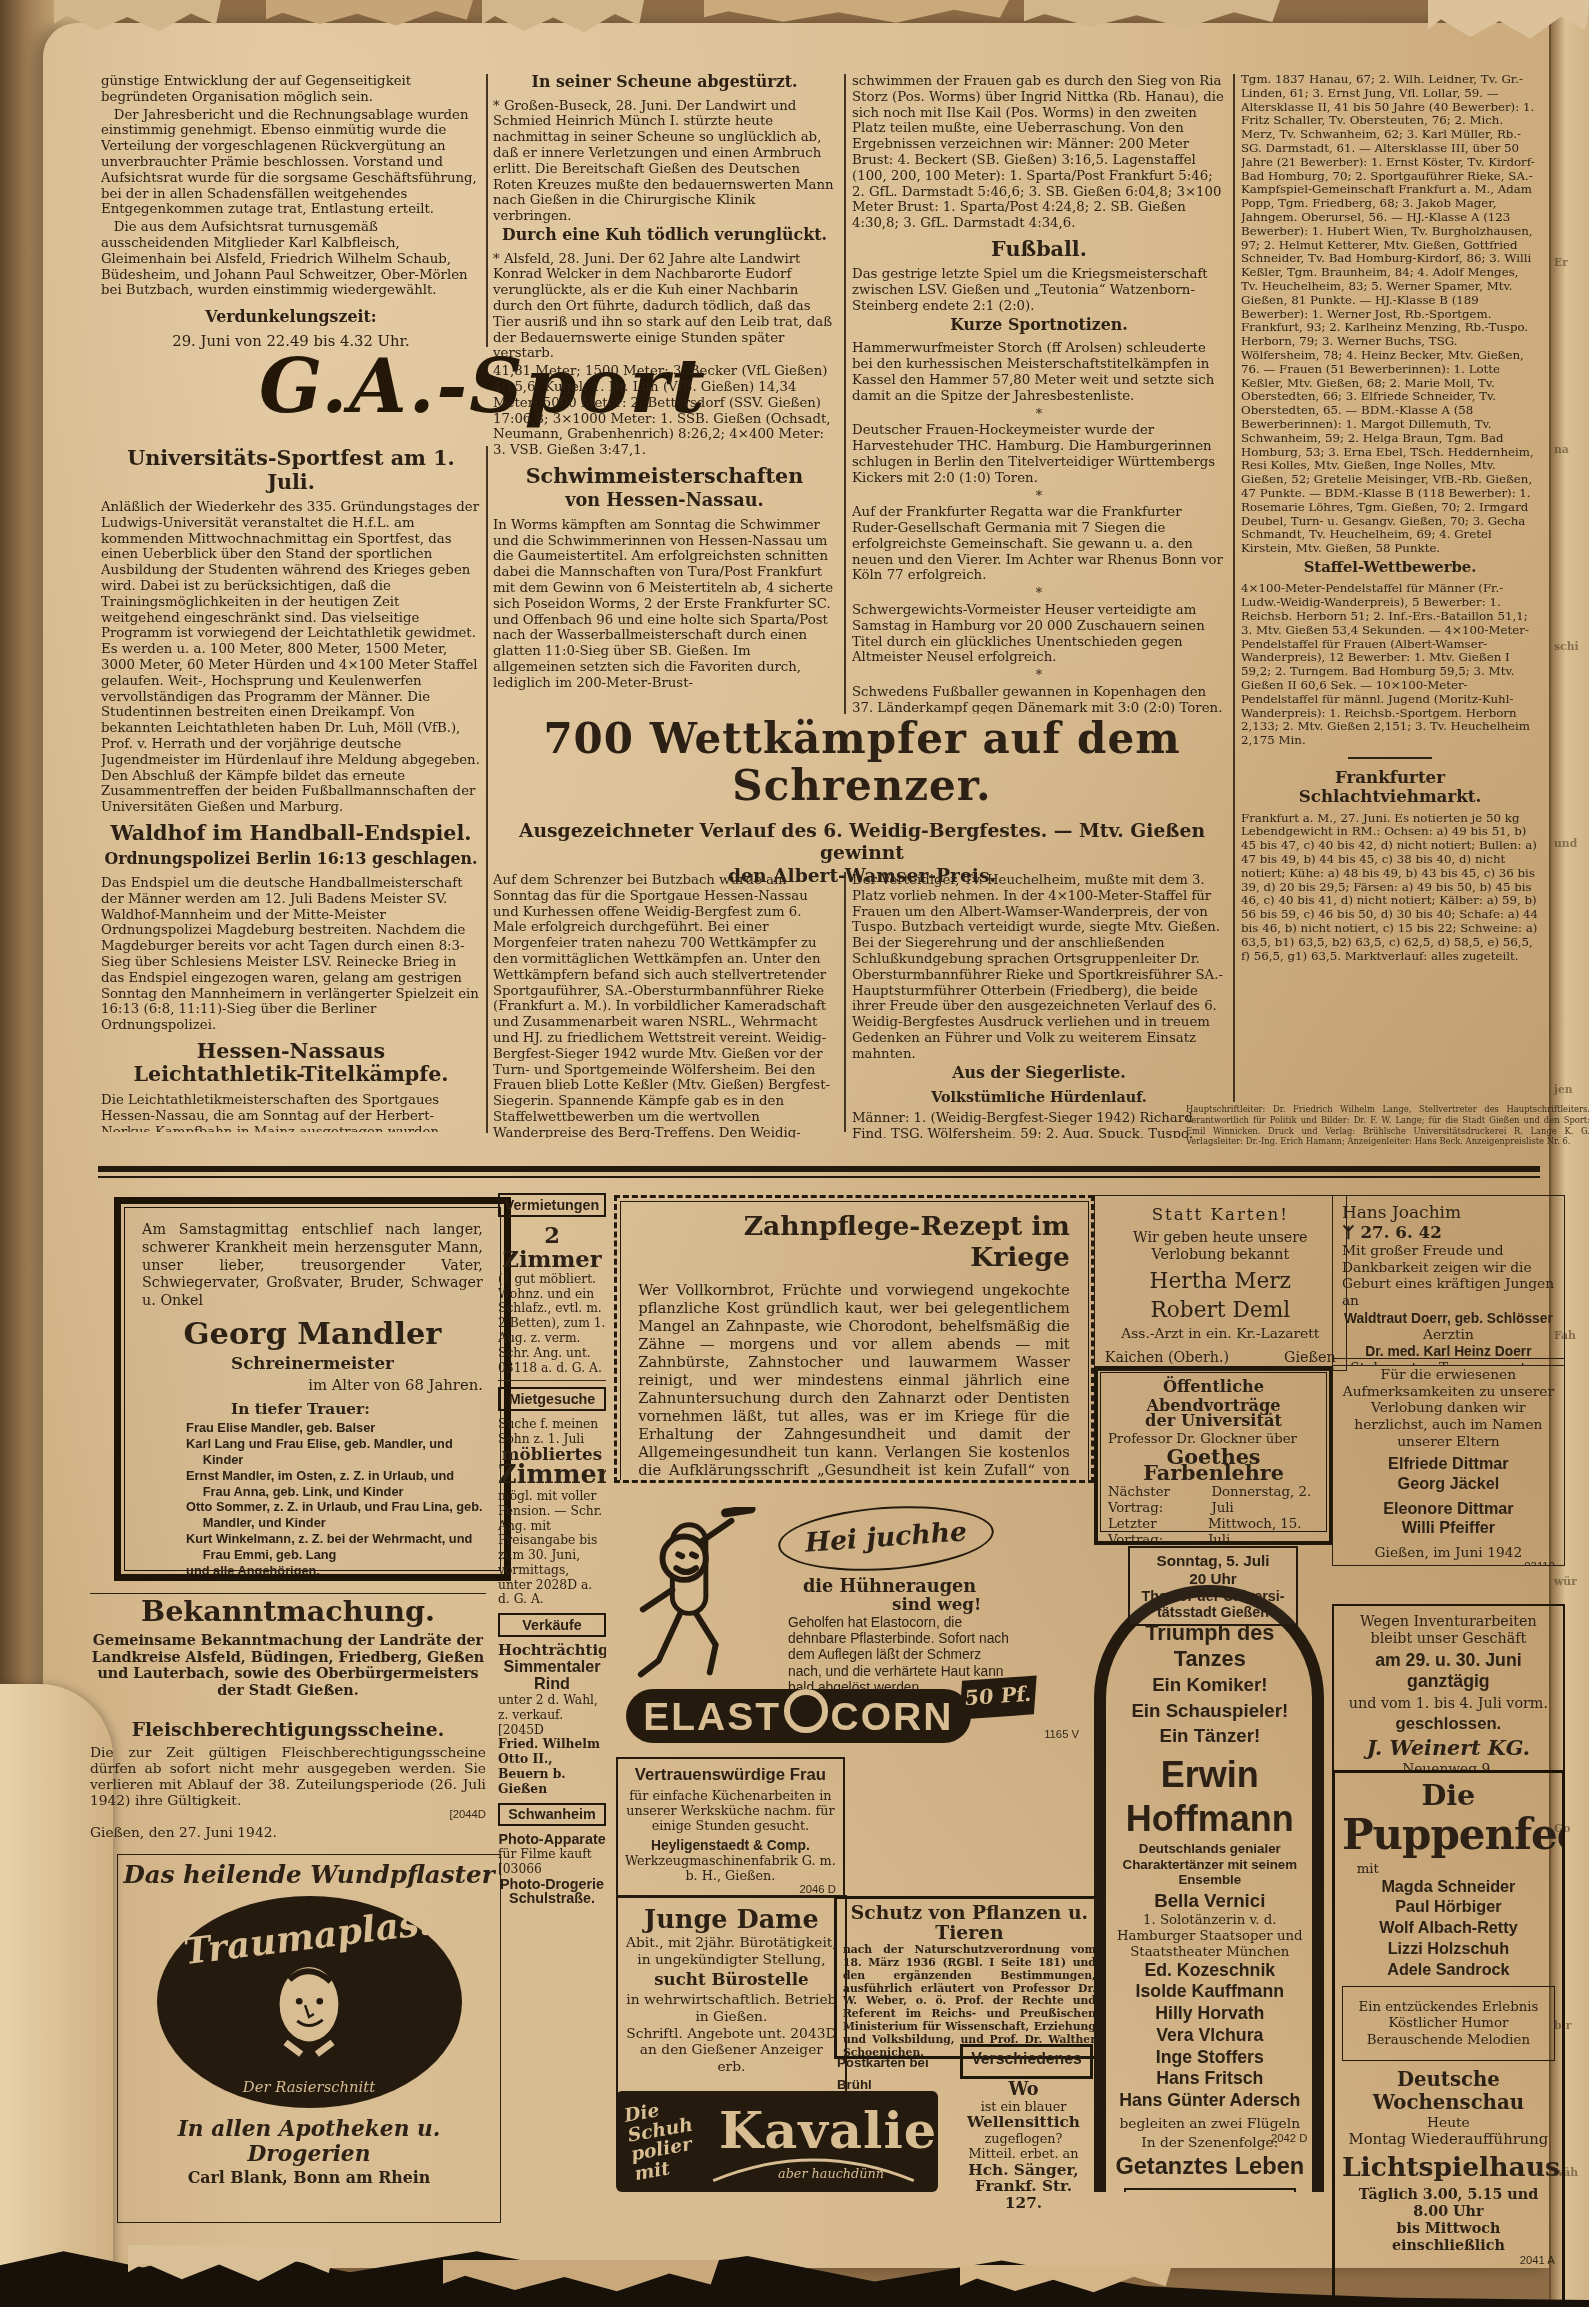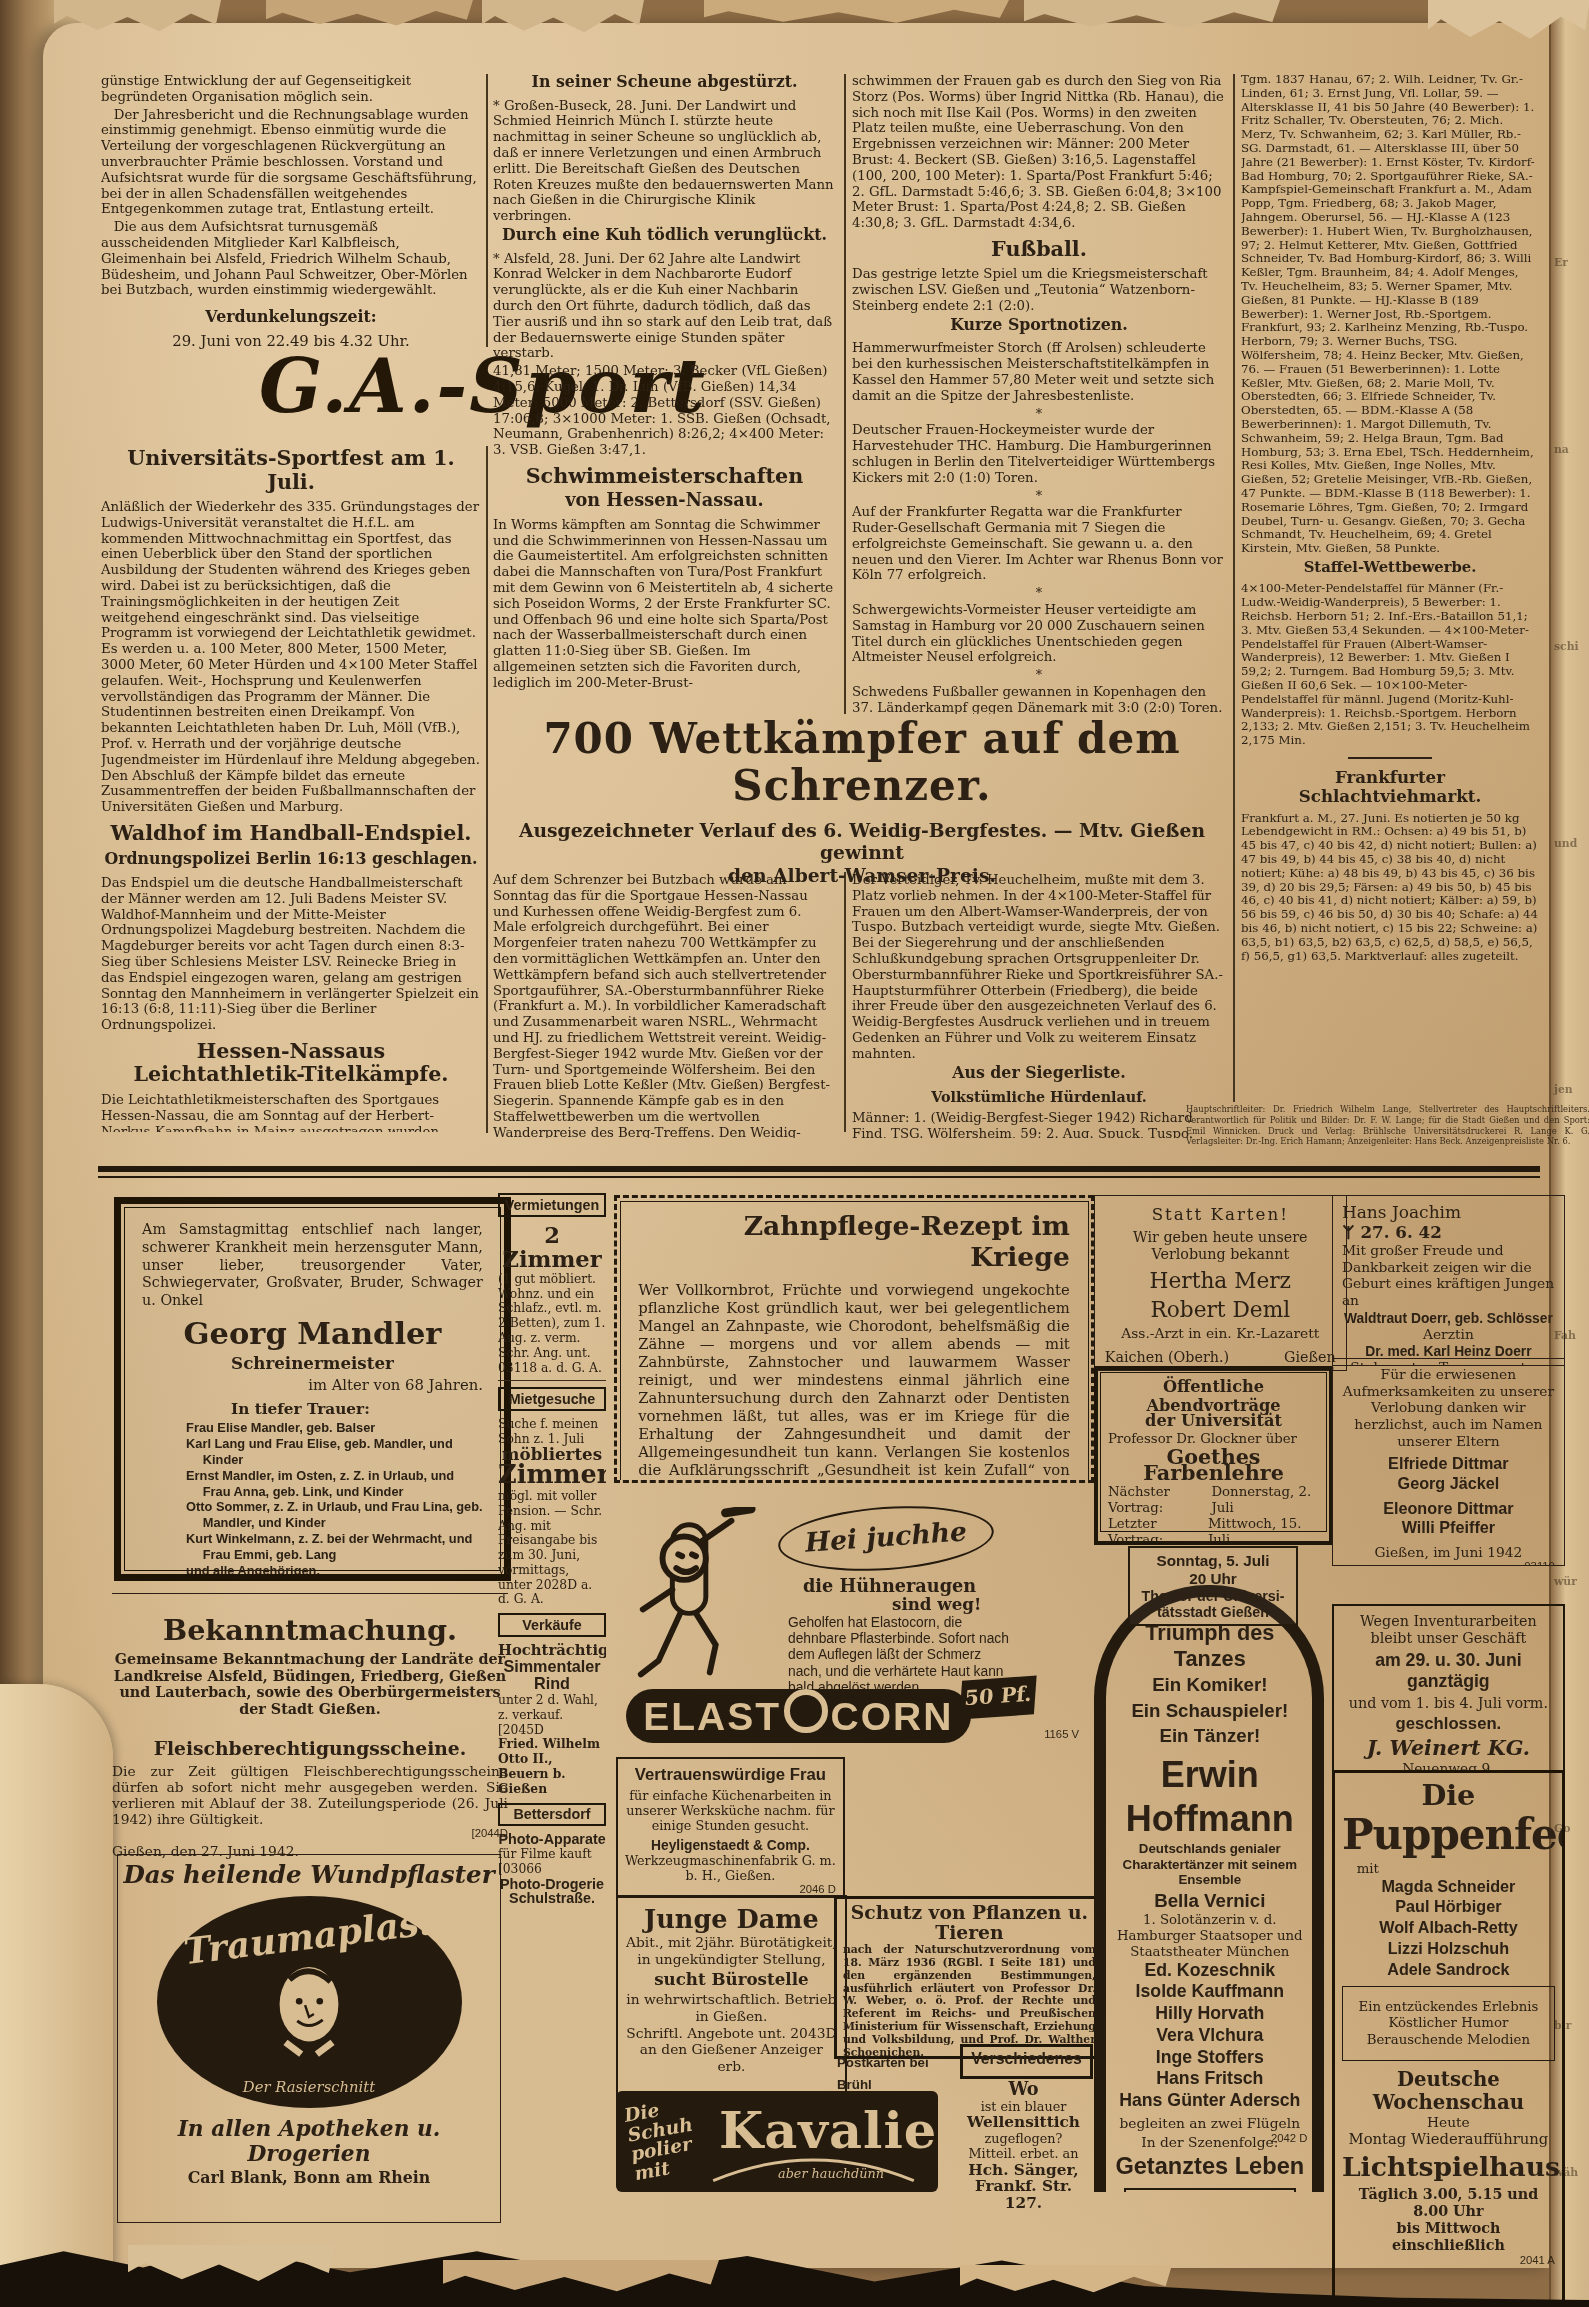--- a/index.html
+++ b/index.html
@@ -68,21 +68,21 @@
   #obituary{left:114px;top:1197px;width:383px;height:370px;border:7.9px solid #1d1406;background:rgba(0,0,0,0.02);}
   #obituary .inner{border:1px solid #1d1406;margin:3.4px;height:336px;padding:12.8px 16.7px;}
   #obituary .intro{font-size:14.3px;line-height:17.7px;}
   #obituary .name{font-size:30.5px;margin-top:4.9px;}
   #obituary .role{font-size:16.7px;font-weight:bold;margin-top:2px;}
   #obituary .age{font-size:14.8px;margin-top:3.9px;text-align:right;}
   #obituary .trauer{font-size:15.3px;font-weight:bold;margin:6.9px 0 2px 89px;}
   #obituary .mourn{font-family:"Liberation Sans",sans-serif;font-size:12.8px;line-height:15.8px;font-weight:bold;
       margin-left:44px;text-indent:-16.7px;padding-left:16.7px;}
 
-  #bekannt{left:112px;top:1593px;width:396px;height:249px;border-top:1.5px solid #2a1f12;padding-top:19px;}
+  #bekannt{left:90px;top:1593px;width:396px;height:249px;border-top:1.5px solid #2a1f12;padding-top:0;}
   #bekannt .t{font-size:28.6px;font-weight:bold;text-align:center;}
   #bekannt .s{font-size:14.3px;font-weight:bold;text-align:center;line-height:16.7px;margin-top:3.9px;}
   #bekannt .f{font-size:18.7px;font-weight:bold;text-align:center;margin-top:19px;}
   #bekannt .bd{font-size:13.8px;line-height:16.2px;margin-top:3.9px;}
   #bekannt .sg{font-size:13.8px;text-align:center;line-height:16.2px;}
 
   #trauma{left:117px;top:1854px;width:382px;height:357px;border:1.5px solid #2a1f12;padding:4.9px 0;}
   #trauma .head{font-size:24.6px;font-weight:bold;font-style:italic;text-align:center;}
   #trauma .oval{position:relative;width:305px;height:212px;margin:6.9px auto 0;background:#241a0e;border-radius:50%;}
   #trauma .brand{position:absolute;left:0;top:19.7px;width:100%;text-align:center;color:#d8bd92;
@@ -393,21 +393,21 @@
     <div class="hdr">Mietgesuche</div>
     <p>Suche f. meinen Sohn z. 1. Juli</p>
     <div class="c b" style="font-size:16.7px">möbliertes</div>
     <div class="big2">Zimmer</div>
     <p>mögl. mit voller Pension. — Schr. Ang. mit Preisangabe bis zum 30. Juni, vormittags, unter 2028D a. d. G. A.</p>
     <div class="hdr">Verkäufe</div>
     <div class="c b" style="font-size:14.8px">Hochträchtiges</div>
     <div class="rind">Simmentaler Rind</div>
     <p>unter 2 d. Wahl, z. verkauf. [2045D</p>
     <p class="b">Fried. Wilhelm Otto II., Beuern b. Gießen</p>
-    <div class="hdr">Bettersdorf</div>
+    <div class="hdr">Schwanheim</div>
     <div class="c b sans" style="font-size:14.3px">Photo-Apparate</div>
     <p>für Filme kauft [03066</p>
     <div class="c b sans" style="font-size:14.3px">Photo-Drogerie</div>
     <div class="c b sans" style="font-size:14.3px">Schulstraße.</div>
   </div>
 
   <div class="ad" id="zahn">
     <div class="inner">
       <div class="t">Zahnpflege-Rezept im Kriege</div>
       <div class="bd j">Wer Vollkornbrot, Früchte und vorwiegend ungekochte pflanzliche Kost gründlich kaut, wer bei gelegentlichem Mangel an Zahnpaste, wie Chorodont, behelfsmäßig die Zähne — morgens und vor allem abends — mit Zahnbürste, Zahnstocher und lauwarmem Wasser reinigt, und wer mindestens einmal jährlich eine Zahnuntersuchung durch den Zahnarzt oder Dentisten vornehmen läßt, tut alles, was er im Kriege für die Erhaltung der Zahngesundheit und damit der Allgemeingesundheit tun kann. Verlangen Sie kostenlos die Aufklärungsschrift „Gesundheit ist kein Zufall“ von der Chlorodont-Fabrik, Dresden N 6.</div>

